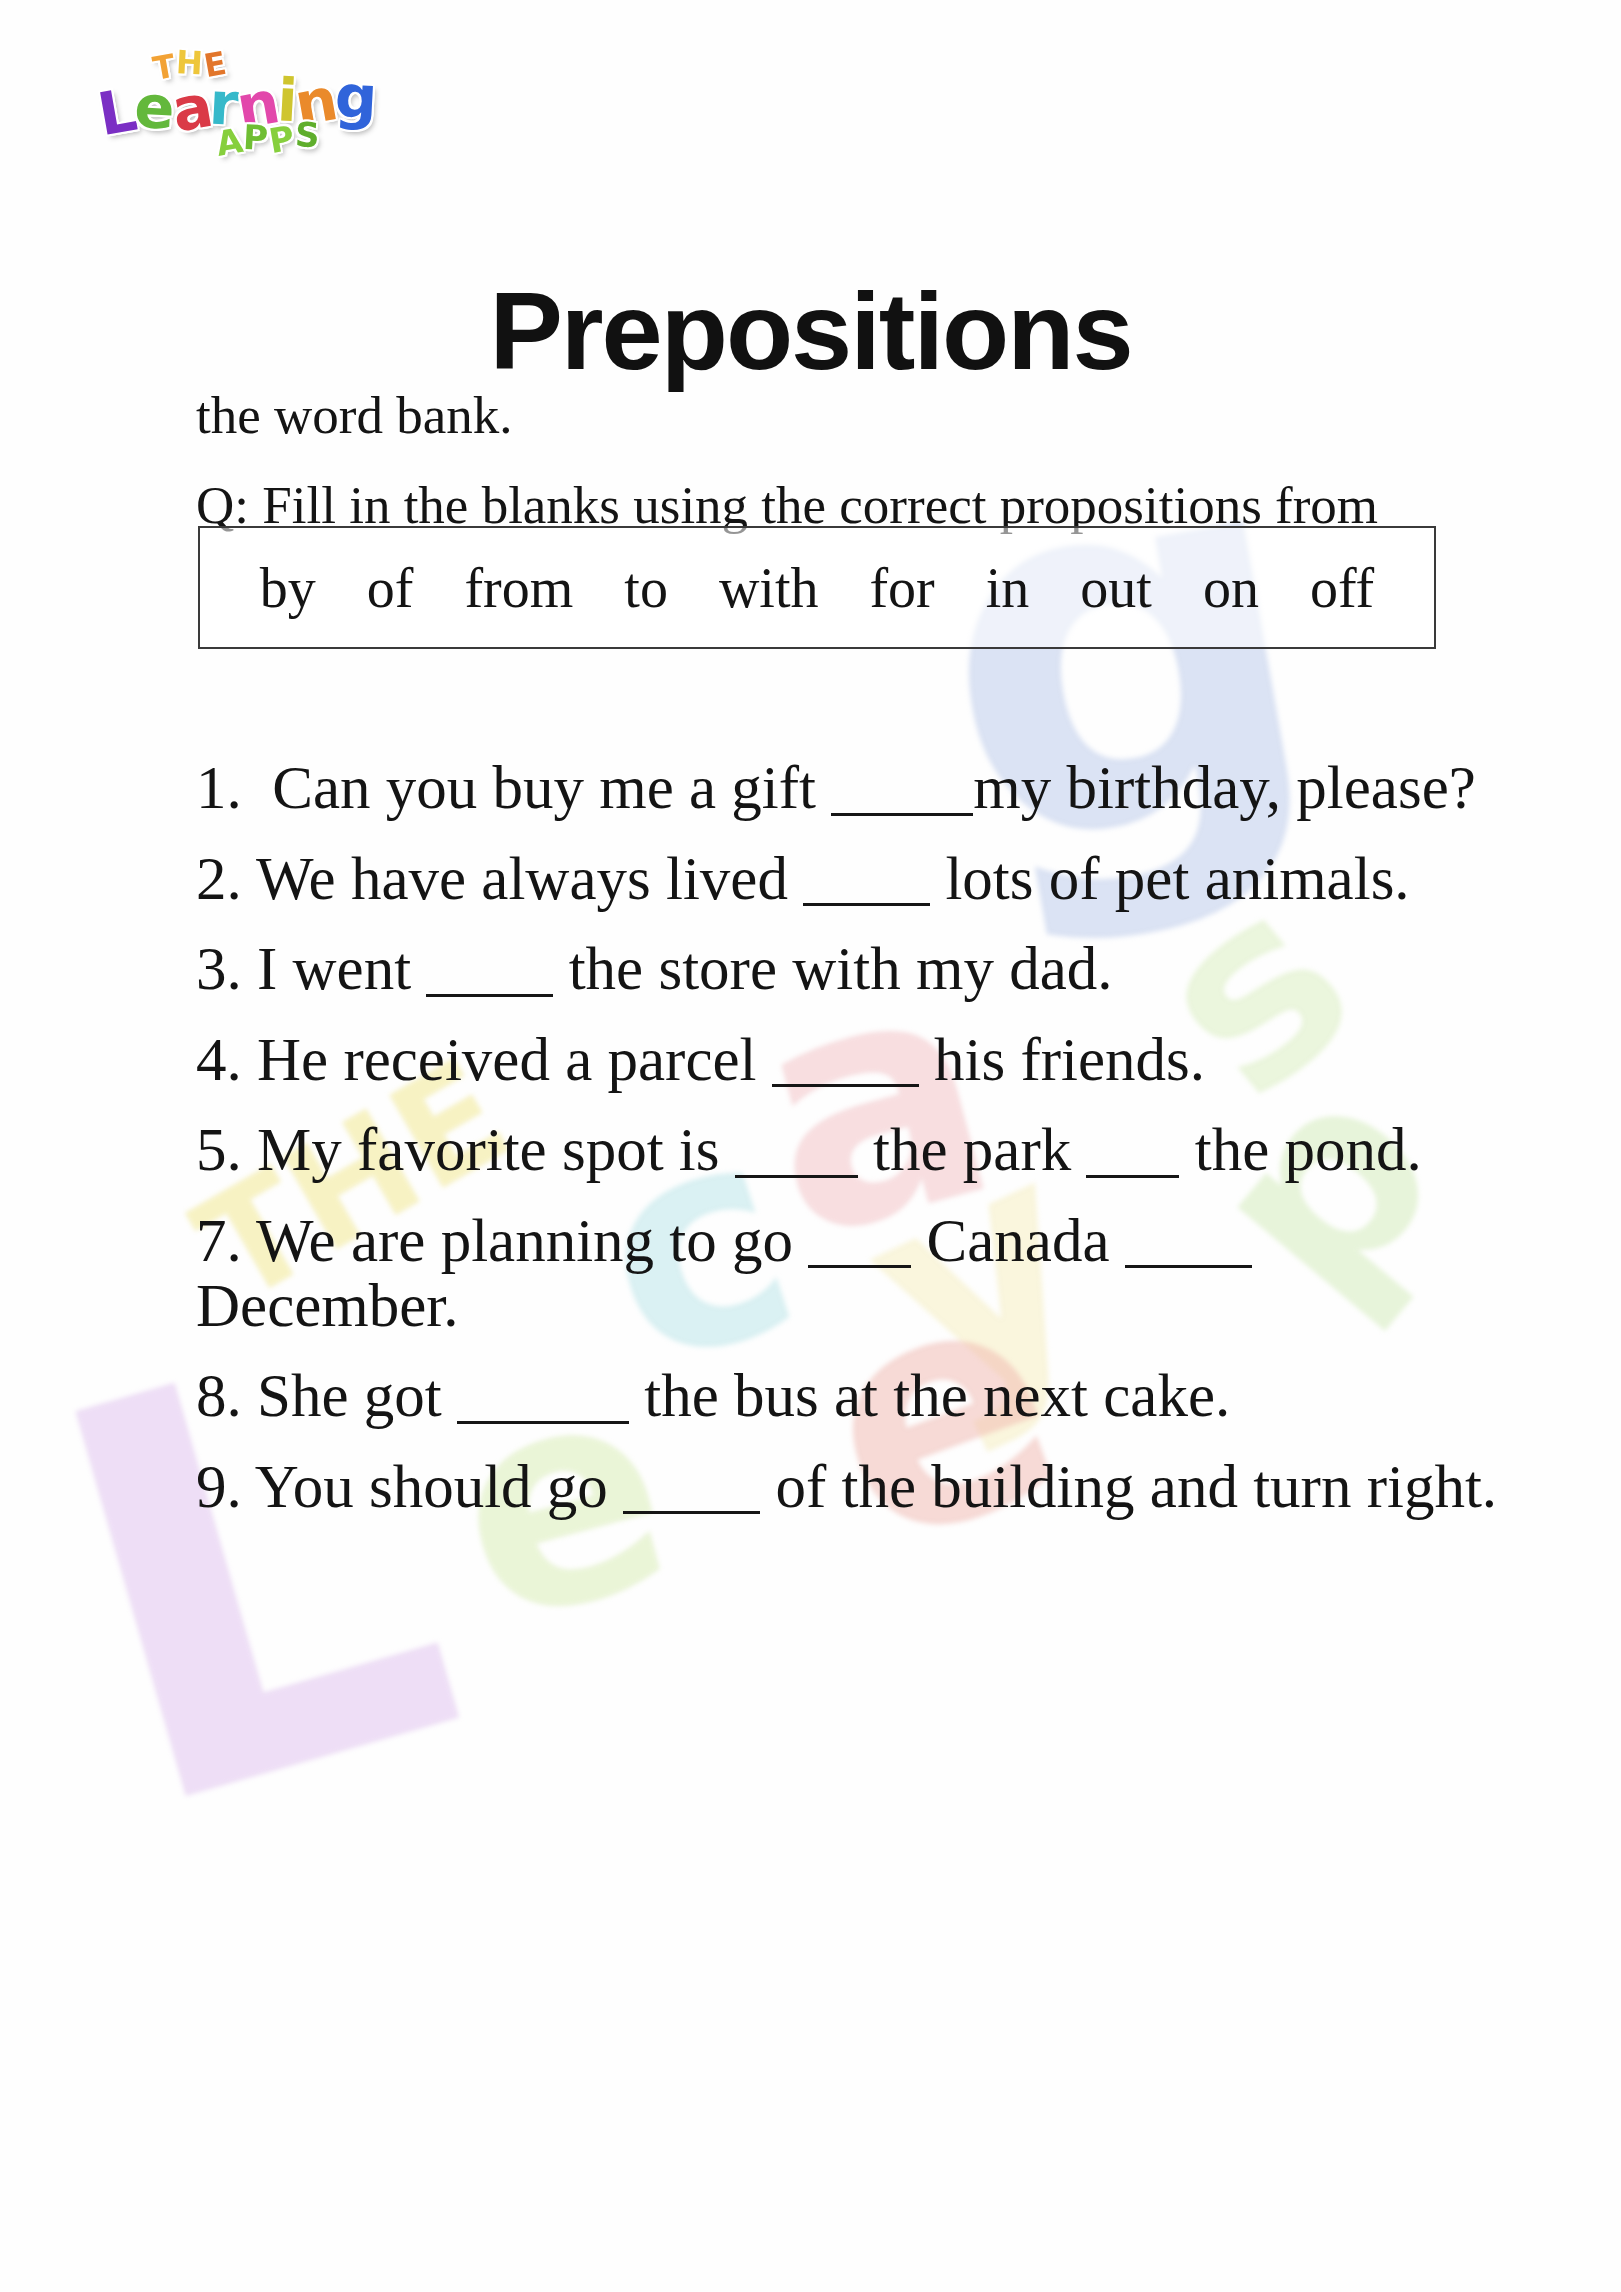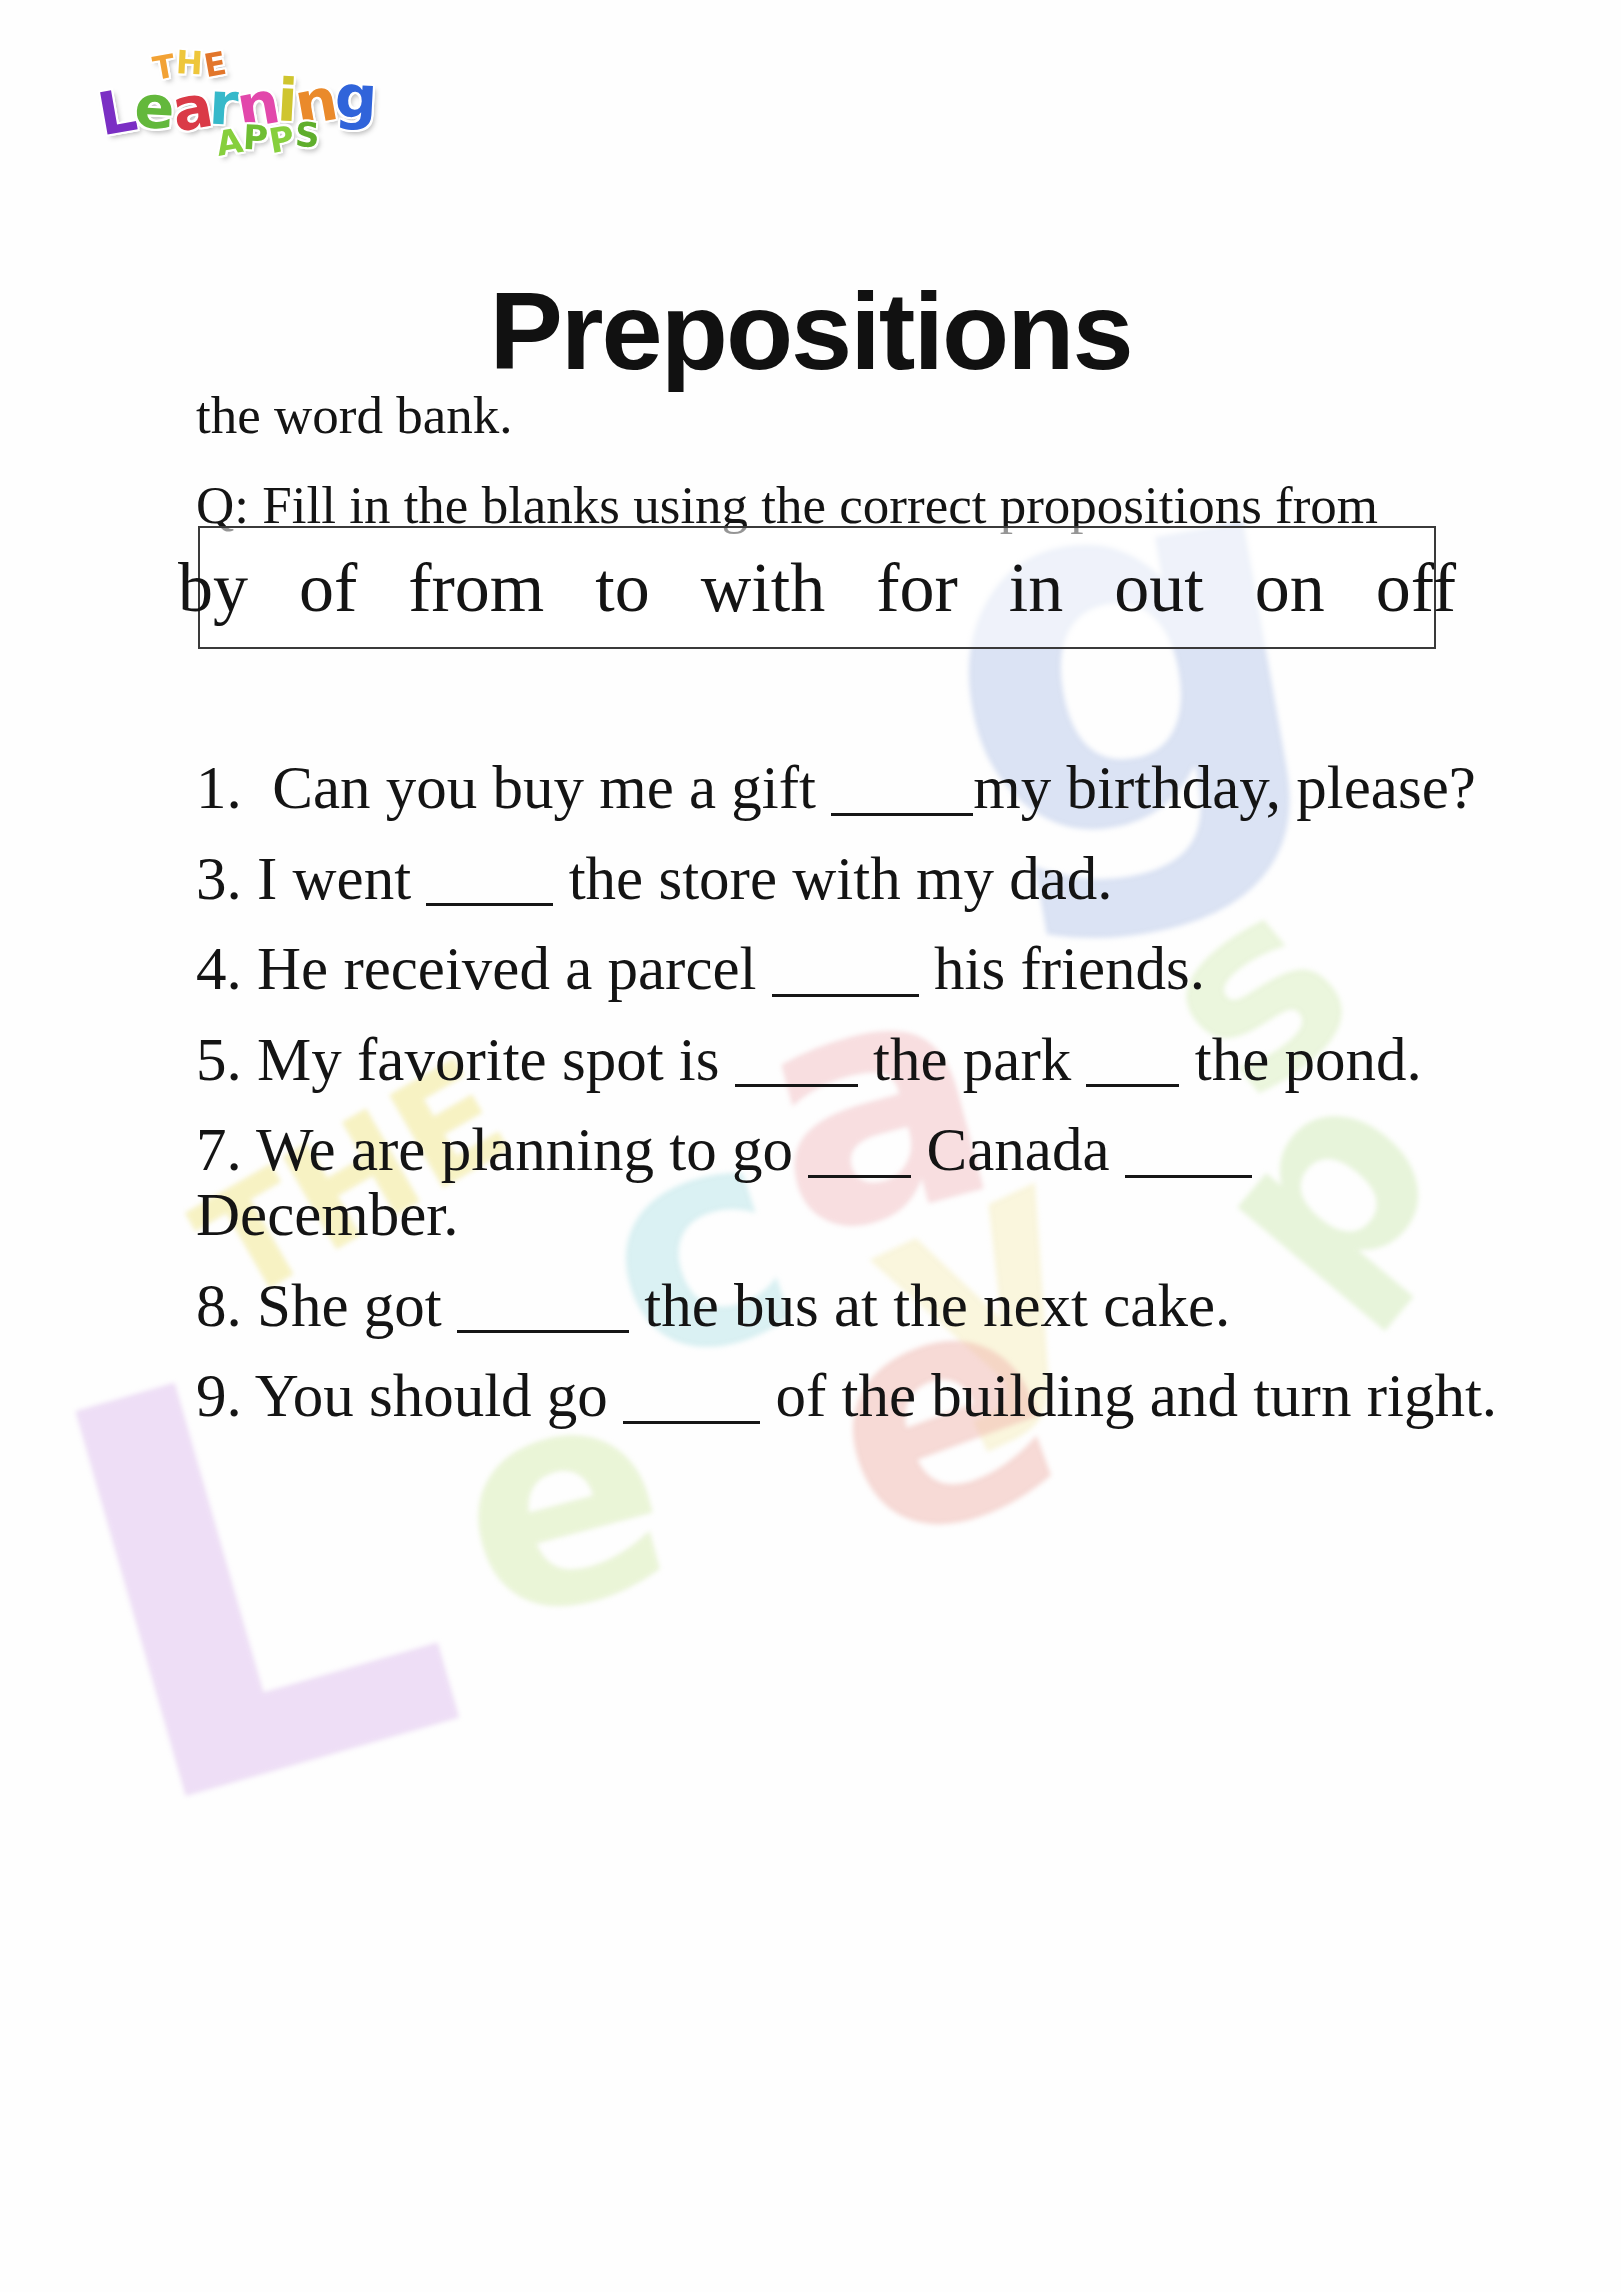--- a/index.html
+++ b/index.html
@@ -39,21 +39,21 @@
     font-family:"Liberation Sans", sans-serif;font-weight:bold;
     font-size:110px;line-height:1.15;letter-spacing:-2px;color:#111;
   }
   
   #question{position:absolute;left:196px;top:370px;font-size:53px;line-height:90px;white-space:nowrap;}
   
   #word-bank{
     position:absolute;left:198px;top:526px;width:1238px;height:123px;
     border:2.9px solid #3a3a3a;box-sizing:border-box;background:rgba(255,255,255,.55);
     display:flex;align-items:center;justify-content:center;gap:51px;
-    font-size:70px;
+    font-size:56px;
   }
   .wb-word{display:inline-block;}
   
   #sentences{position:absolute;left:196px;top:755px;width:1392px;list-style:none;margin:0;padding:0;}
   #sentences li{font-size:61px;line-height:65px;margin:0 0 25.5px 0;white-space:nowrap;}
   .blank{
     display:inline-block;height:39px;vertical-align:-7.8px;
     border-bottom:3.9px solid #161616;
   }
   
@@ -101,20 +101,21 @@
       <span class="wb-word">with</span>
       <span class="wb-word">for</span>
       <span class="wb-word">in</span>
       <span class="wb-word">out</span>
       <span class="wb-word">on</span>
       <span class="wb-word">off</span>
     </div>
 
   <ul id="sentences">
       <li><span>1.&nbsp; Can you buy me a gift </span><span class="blank" style="width: 142px;"></span><span>my birthday, please?</span></li>
+      <li><span>2. We have always lived </span><span class="blank" style="width: 127px;"></span><span> lots of pet animals.</span></li>
       <li><span>3. I went </span><span class="blank" style="width: 127px;"></span><span> the store with my dad.</span></li>
       <li><span>4. He received a parcel </span><span class="blank" style="width: 147px;"></span><span> his friends.</span></li>
       <li><span>5. My favorite spot is </span><span class="blank" style="width: 123px;"></span><span> the park </span><span class="blank" style="width: 93px;"></span><span> the pond.</span></li>
       <li><span>7. We are planning to go </span><span class="blank" style="width: 103px;"></span><span> Canada </span><span class="blank" style="width: 127px;"></span><br><span>December.</span></li>
       <li><span>8. She got </span><span class="blank" style="width: 172px;"></span><span> the bus at the next cake.</span></li>
       <li><span>9. You should go </span><span class="blank" style="width: 137px;"></span><span> of the building and turn right.</span></li>
     </ul>
 
 
 </div>

